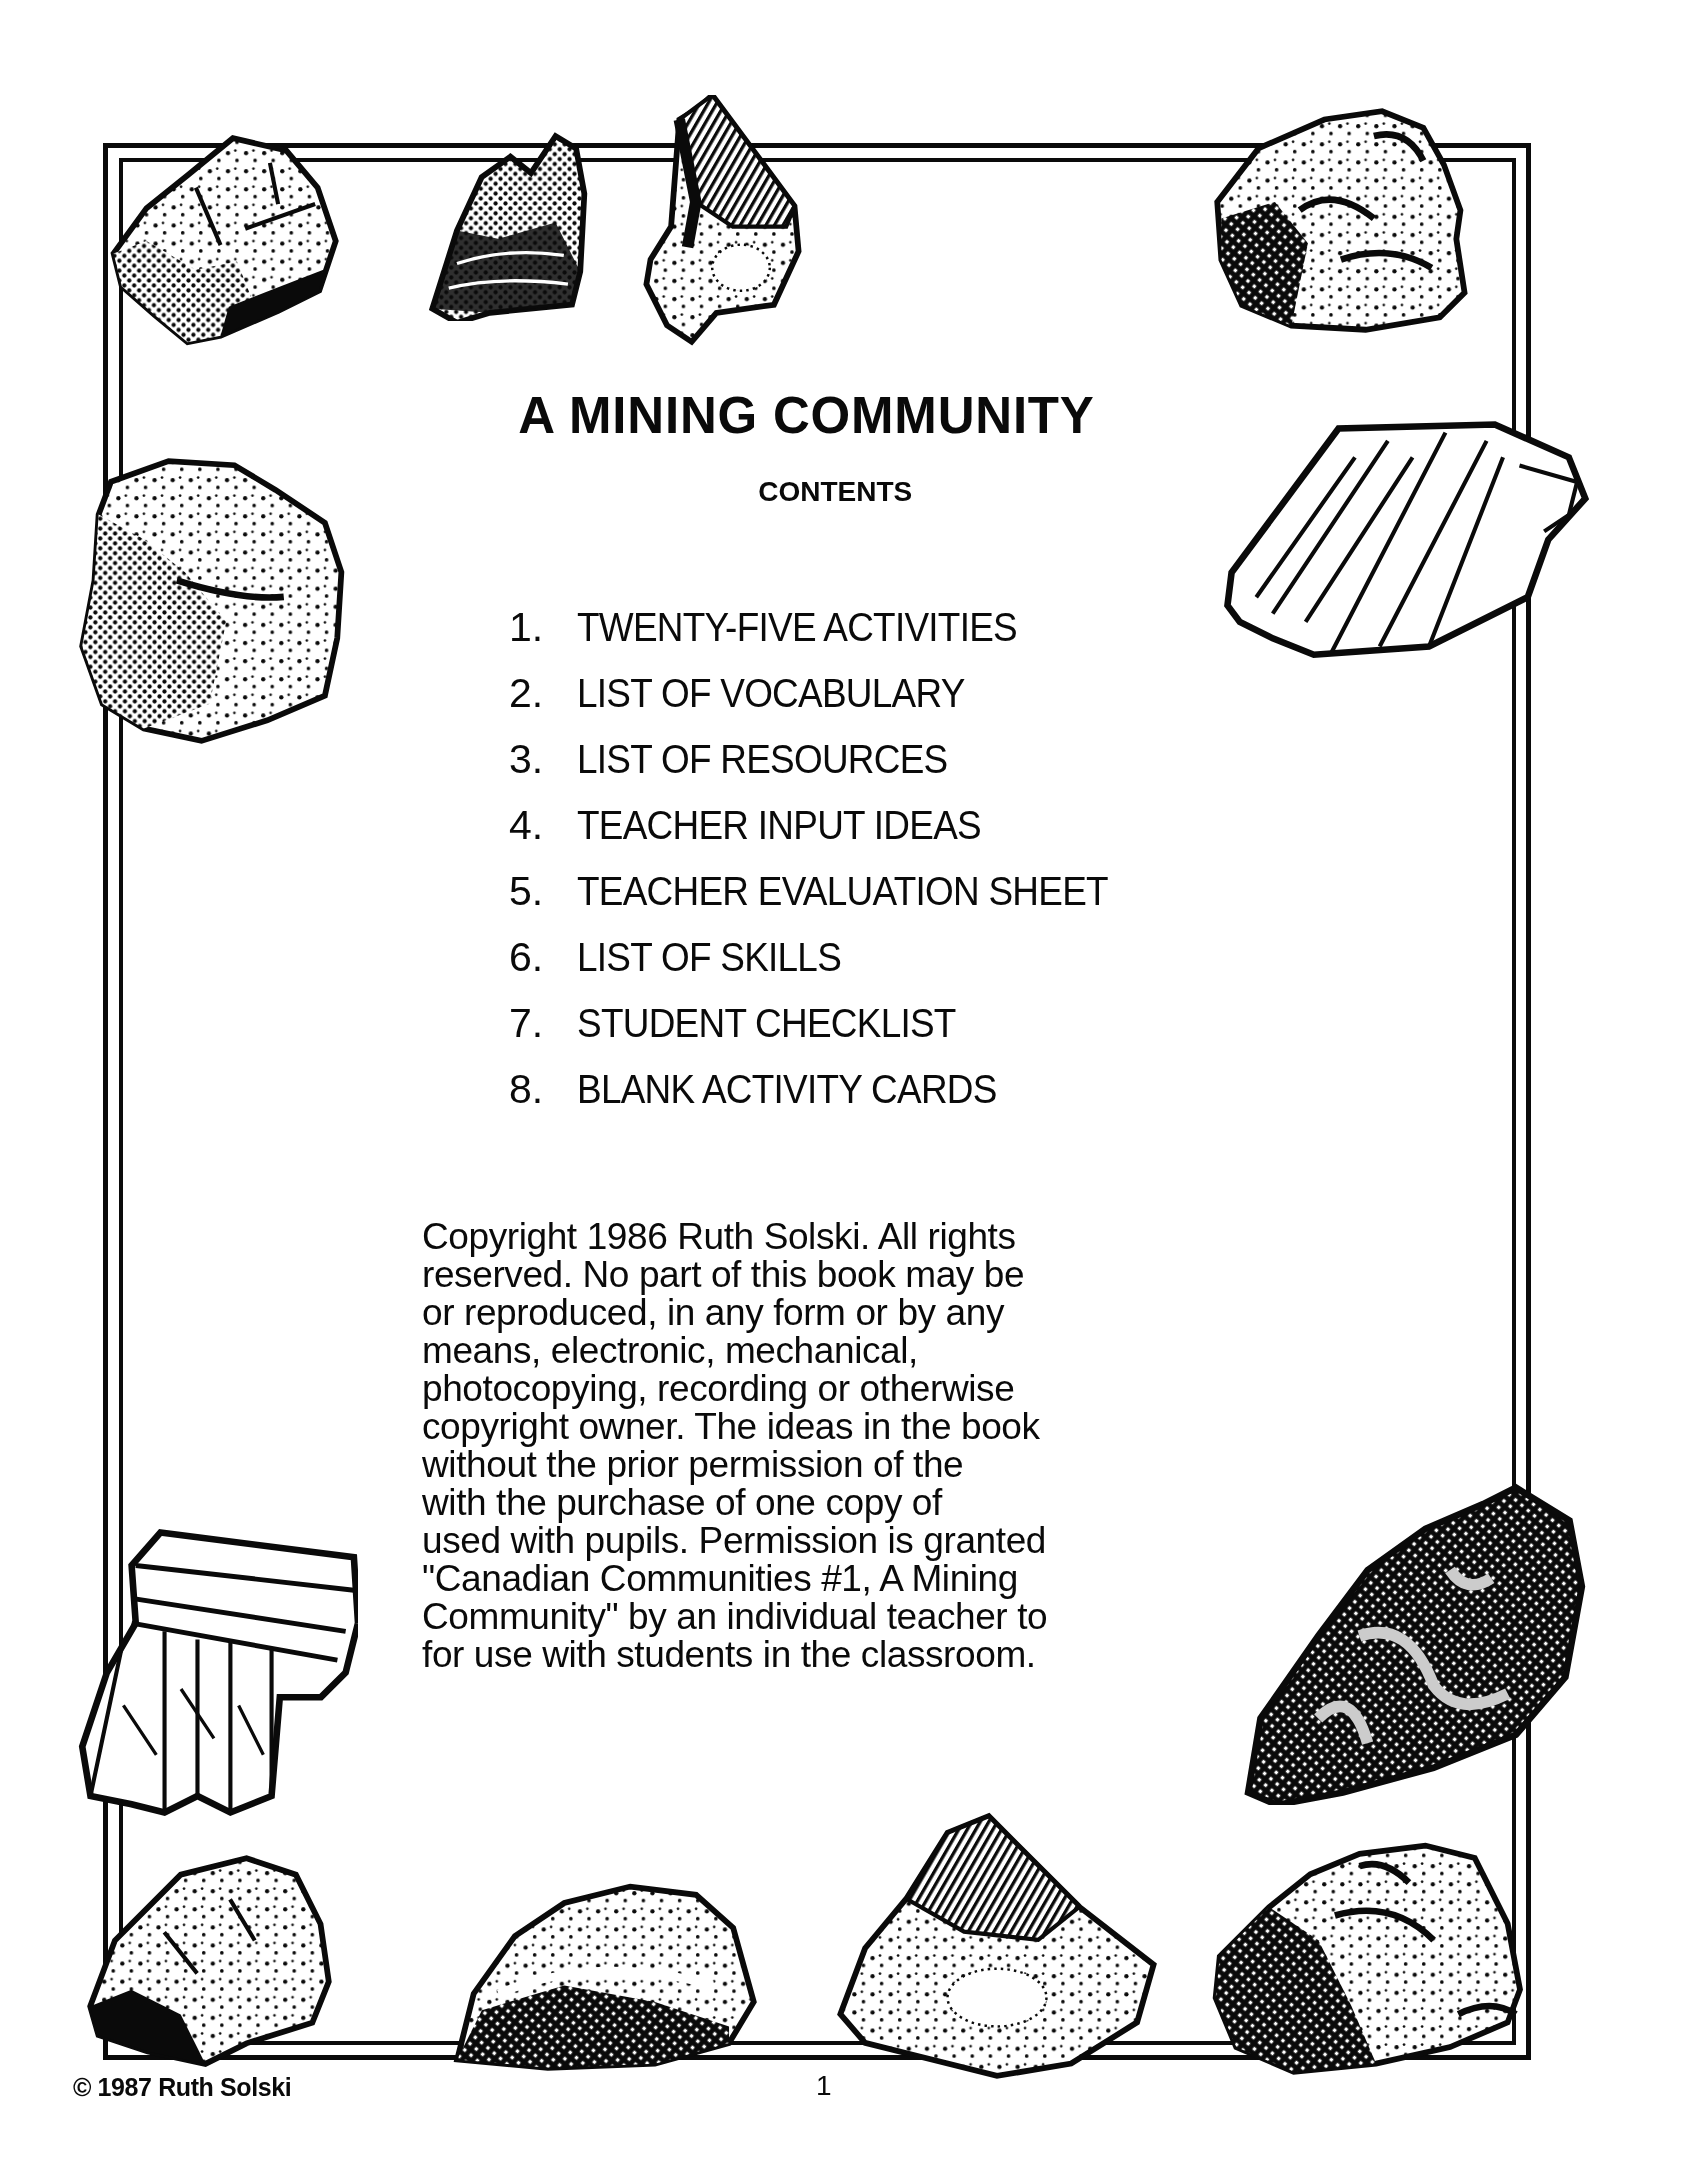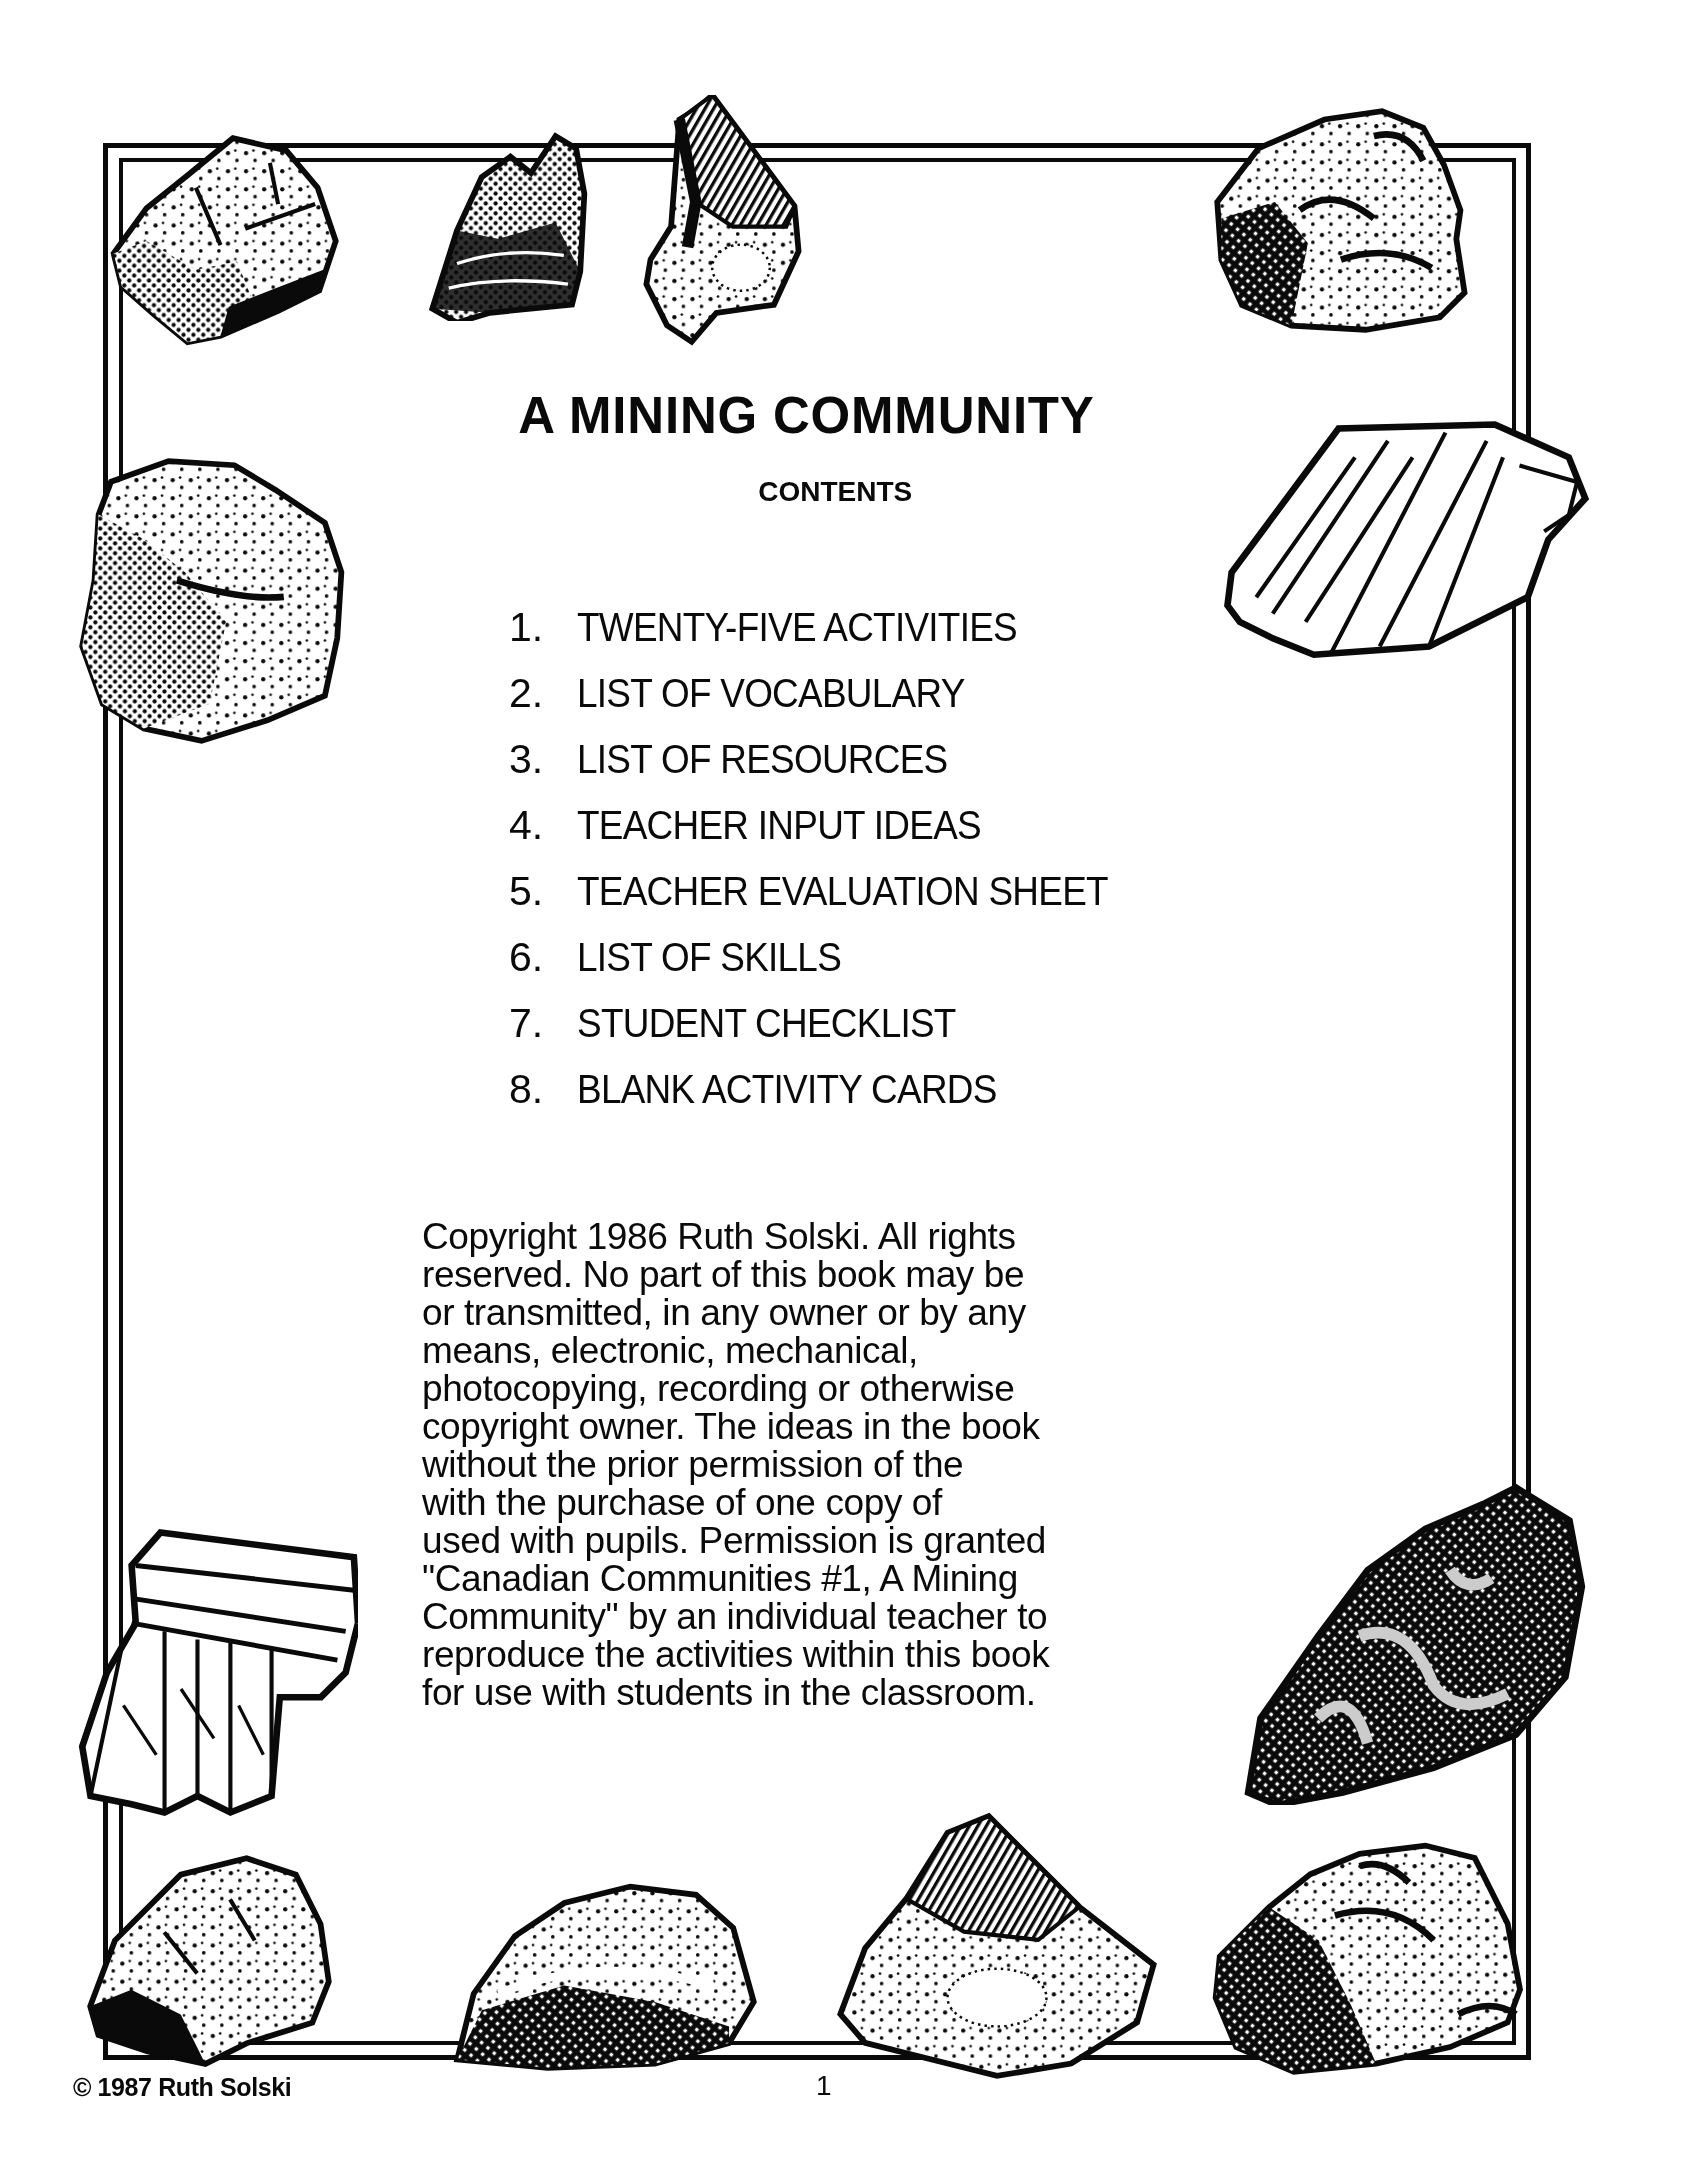--- a/index.html
+++ b/index.html
@@ -181,28 +181,27 @@
     </li>
   <li>
       <span class="num">8.</span>
       <span class="txt">BLANK ACTIVITY CARDS</span>
     </li>
 </ul>
 
 <div class="copyright">
   <div>Copyright 1986 Ruth Solski.  All rights</div>
   <div>reserved.  No part of this book may be</div>
-  <div>or transmitted, in any owner or by any</div>
+  <div>or reproduced, in any form or by any</div>
   <div>means, electronic, mechanical,</div>
   <div>photocopying, recording or otherwise</div>
   <div>copyright owner.  The ideas in the book</div>
   <div>without the prior permission of the</div>
   <div>with the purchase of one copy of</div>
   <div>used with pupils.  Permission is granted</div>
   <div>"Canadian Communities #1, A Mining</div>
   <div>Community" by an individual teacher to</div>
-  <div>reproduce the activities within this book</div>
   <div>for use with students in the classroom.</div>
 </div>
 
 <div class="footer-left">© 1987 Ruth Solski</div>
 <div class="footer-page">1</div>
 
 
 </body></html>

